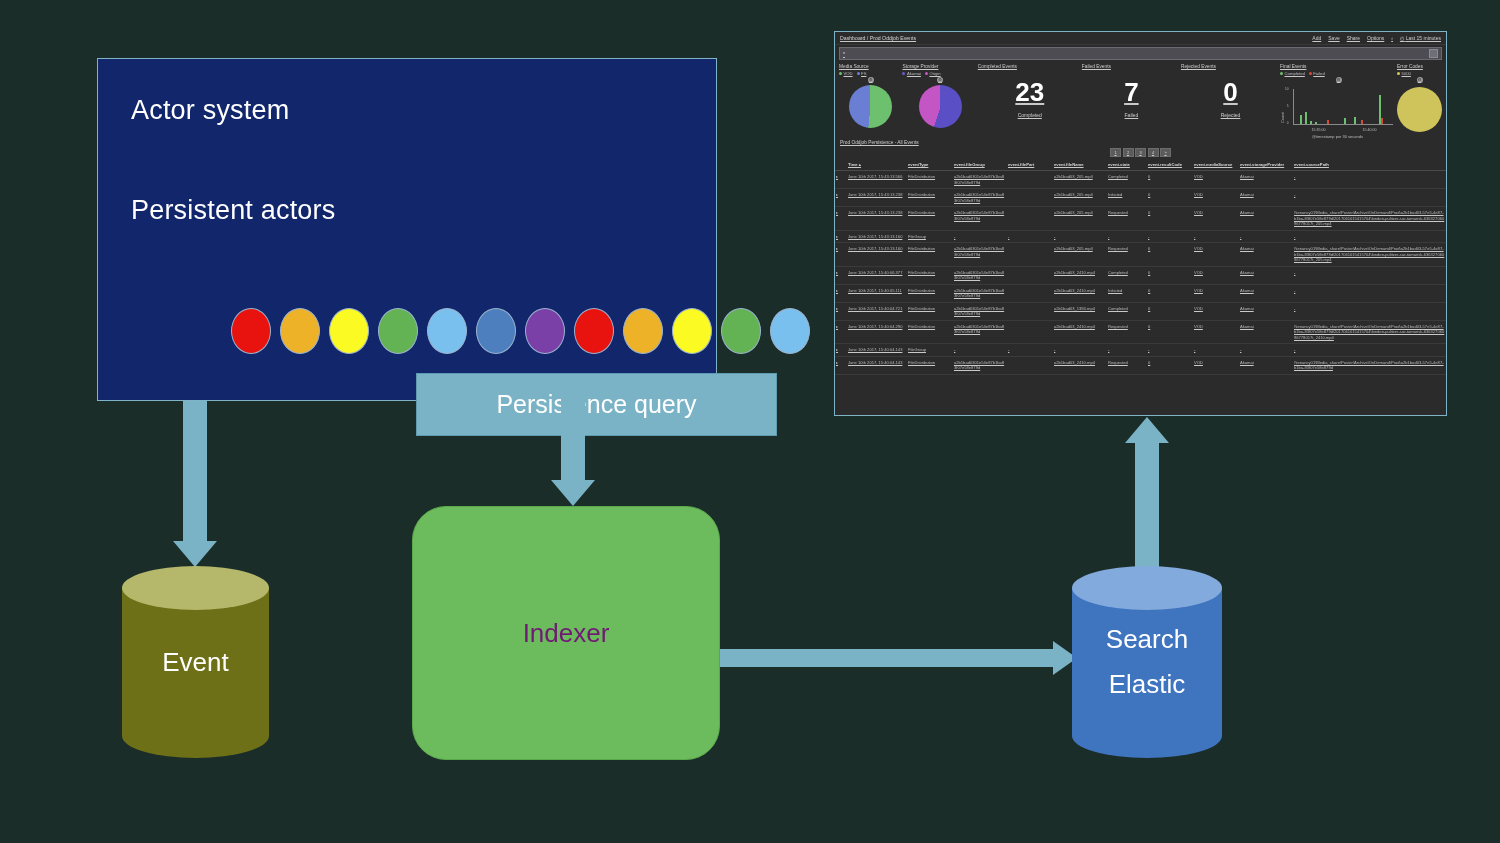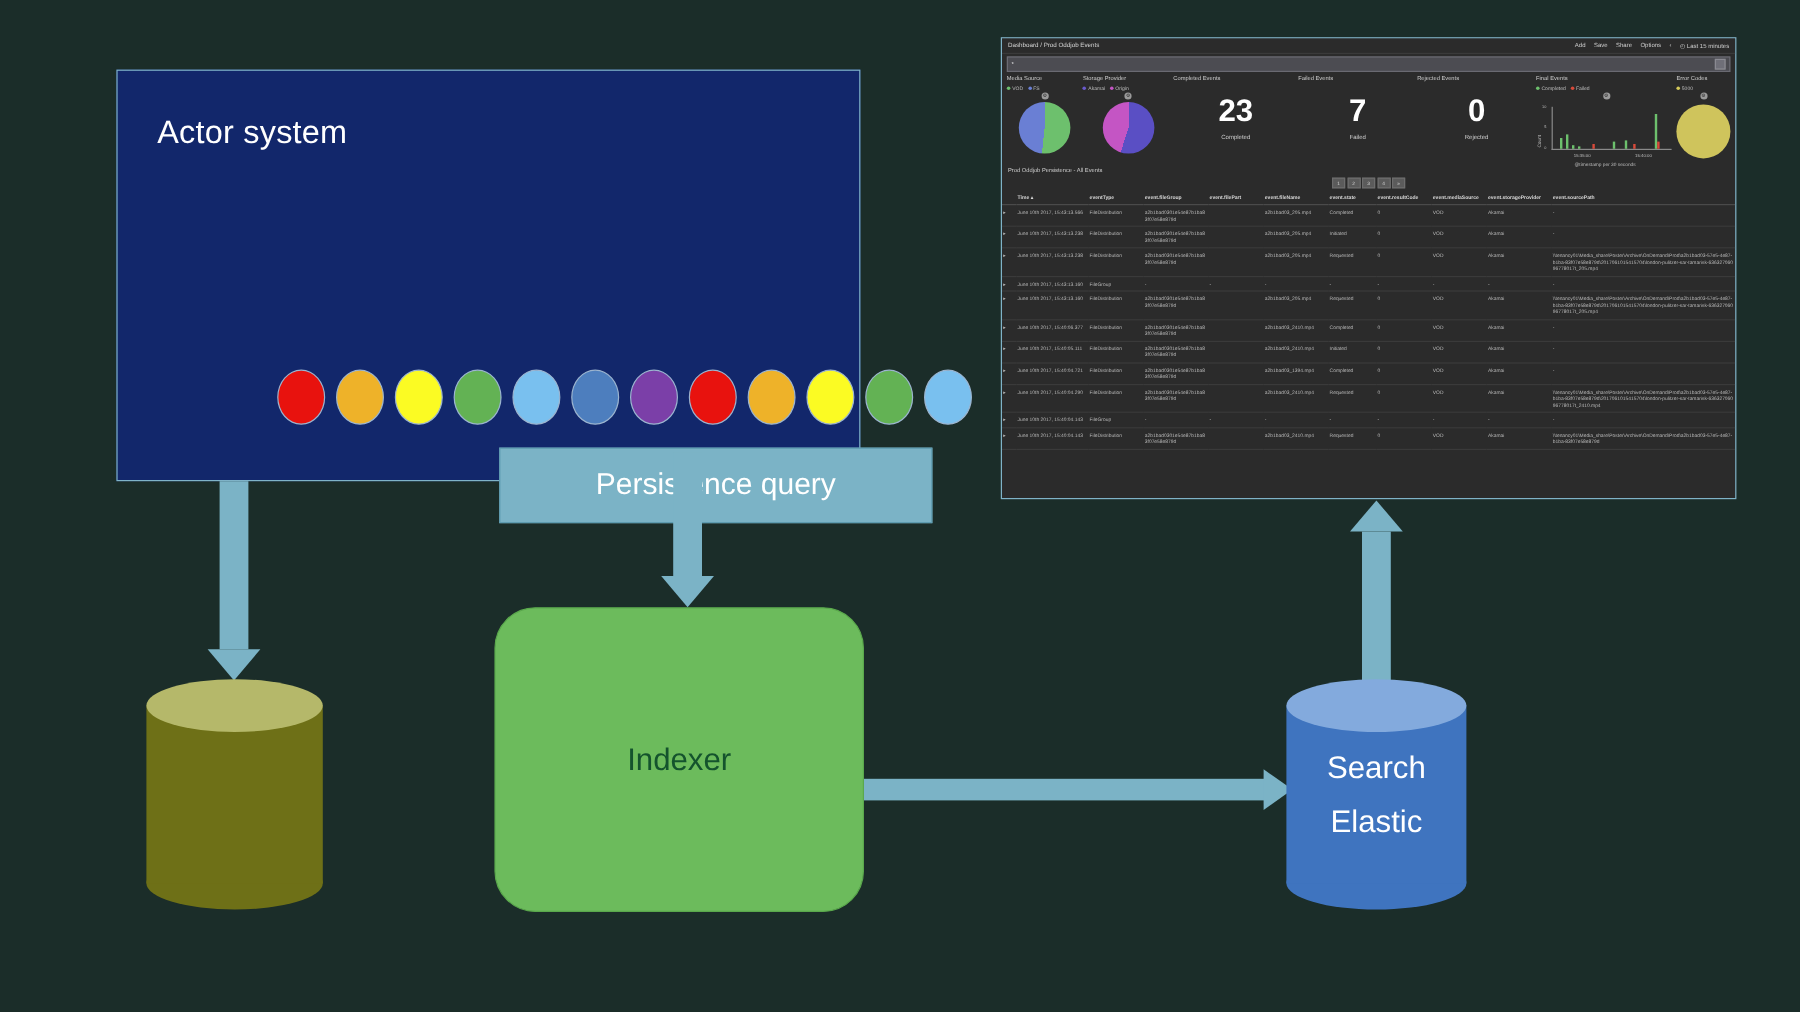--- a/index.html
+++ b/index.html
@@ -75,27 +75,27 @@
   #elastic-search .body{background:#3f74bf;}
   #elastic-search .top{background:#83aadd;}
   #elastic-search .bot{background:#3f74bf;}
 
   
   #indexer{
     position:absolute;left:412px;top:506px;width:308px;height:254px;
     background:#6cbb5c;border-radius:34px;border:1px solid #5aa84c;box-sizing:border-box;
     display:flex;align-items:center;justify-content:center;
   }
-  #indexer span{color:#14532d;font-size:26px;}
+  #indexer span{color:#701a75;font-size:26px;}
 
   
   #kibana{
     position:absolute;left:834px;top:31px;width:613px;height:385px;
     background:#2b2b2b;border:1px solid #7fb3c8;box-sizing:border-box;
-    color:#c9c9c9;font-size:4.6px;overflow:hidden;
+    color:#c9c9c9;font-size:4.6px;overflow:hidden;text-decoration:underline;
   }
   #kb-topbar{
     height:12px;display:flex;align-items:center;justify-content:space-between;
     padding:0 5px;background:#2b2b2b;border-bottom:1px solid #3a3a3a;
   }
   #kb-breadcrumb{font-size:5.2px;color:#d6d6d6;}
   #kb-actions{display:flex;gap:7px;align-items:center;font-size:5px;color:#cfcfcf;}
   #kb-searchbar{
     margin:2px 4px 0 4px;height:11px;background:#4c4c52;border:1px solid #6a6a72;
     display:flex;align-items:center;padding:0 3px;
@@ -159,20 +159,21 @@
   th.c9,td.c9{width:52px;}
   th.c10,td.c10{width:auto;}
 </style>
 </head>
 <body>
 
 <div class="stage">
 
   <div id="actor-system">
     <div class="title">Actor system</div>
+    <div class="subtitle">Persistent actors</div>
     <div id="actor-row">
         <div class="actor-dot" style="background: rgb(232, 18, 14);"></div>
         <div class="actor-dot" style="background: rgb(238, 178, 41);"></div>
         <div class="actor-dot" style="background: rgb(251, 251, 35);"></div>
         <div class="actor-dot" style="background: rgb(99, 178, 84);"></div>
         <div class="actor-dot" style="background: rgb(121, 192, 239);"></div>
         <div class="actor-dot" style="background: rgb(77, 126, 190);"></div>
         <div class="actor-dot" style="background: rgb(123, 63, 168);"></div>
         <div class="actor-dot" style="background: rgb(232, 18, 14);"></div>
         <div class="actor-dot" style="background: rgb(238, 178, 41);"></div>
@@ -195,20 +196,21 @@
   <div class="arrow-head-right" style="left:1053px;top:641px;"></div>
 
   <div class="arrow-v" style="left:1135px;top:443px;height:130px;"></div>
   <div class="arrow-head-up" style="left:1125px;top:417px;"></div>
 
   <div class="cyl" id="event-journal">
     <div class="bot"></div>
     <div class="body"></div>
     <div class="top"></div>
     <div class="label">
+      <div>Event</div>
     </div>
   </div>
 
   <div id="indexer">
     <span>Indexer</span>
   </div>
 
   <div class="cyl" id="elastic-search">
     <div class="bot"></div>
     <div class="body"></div>

